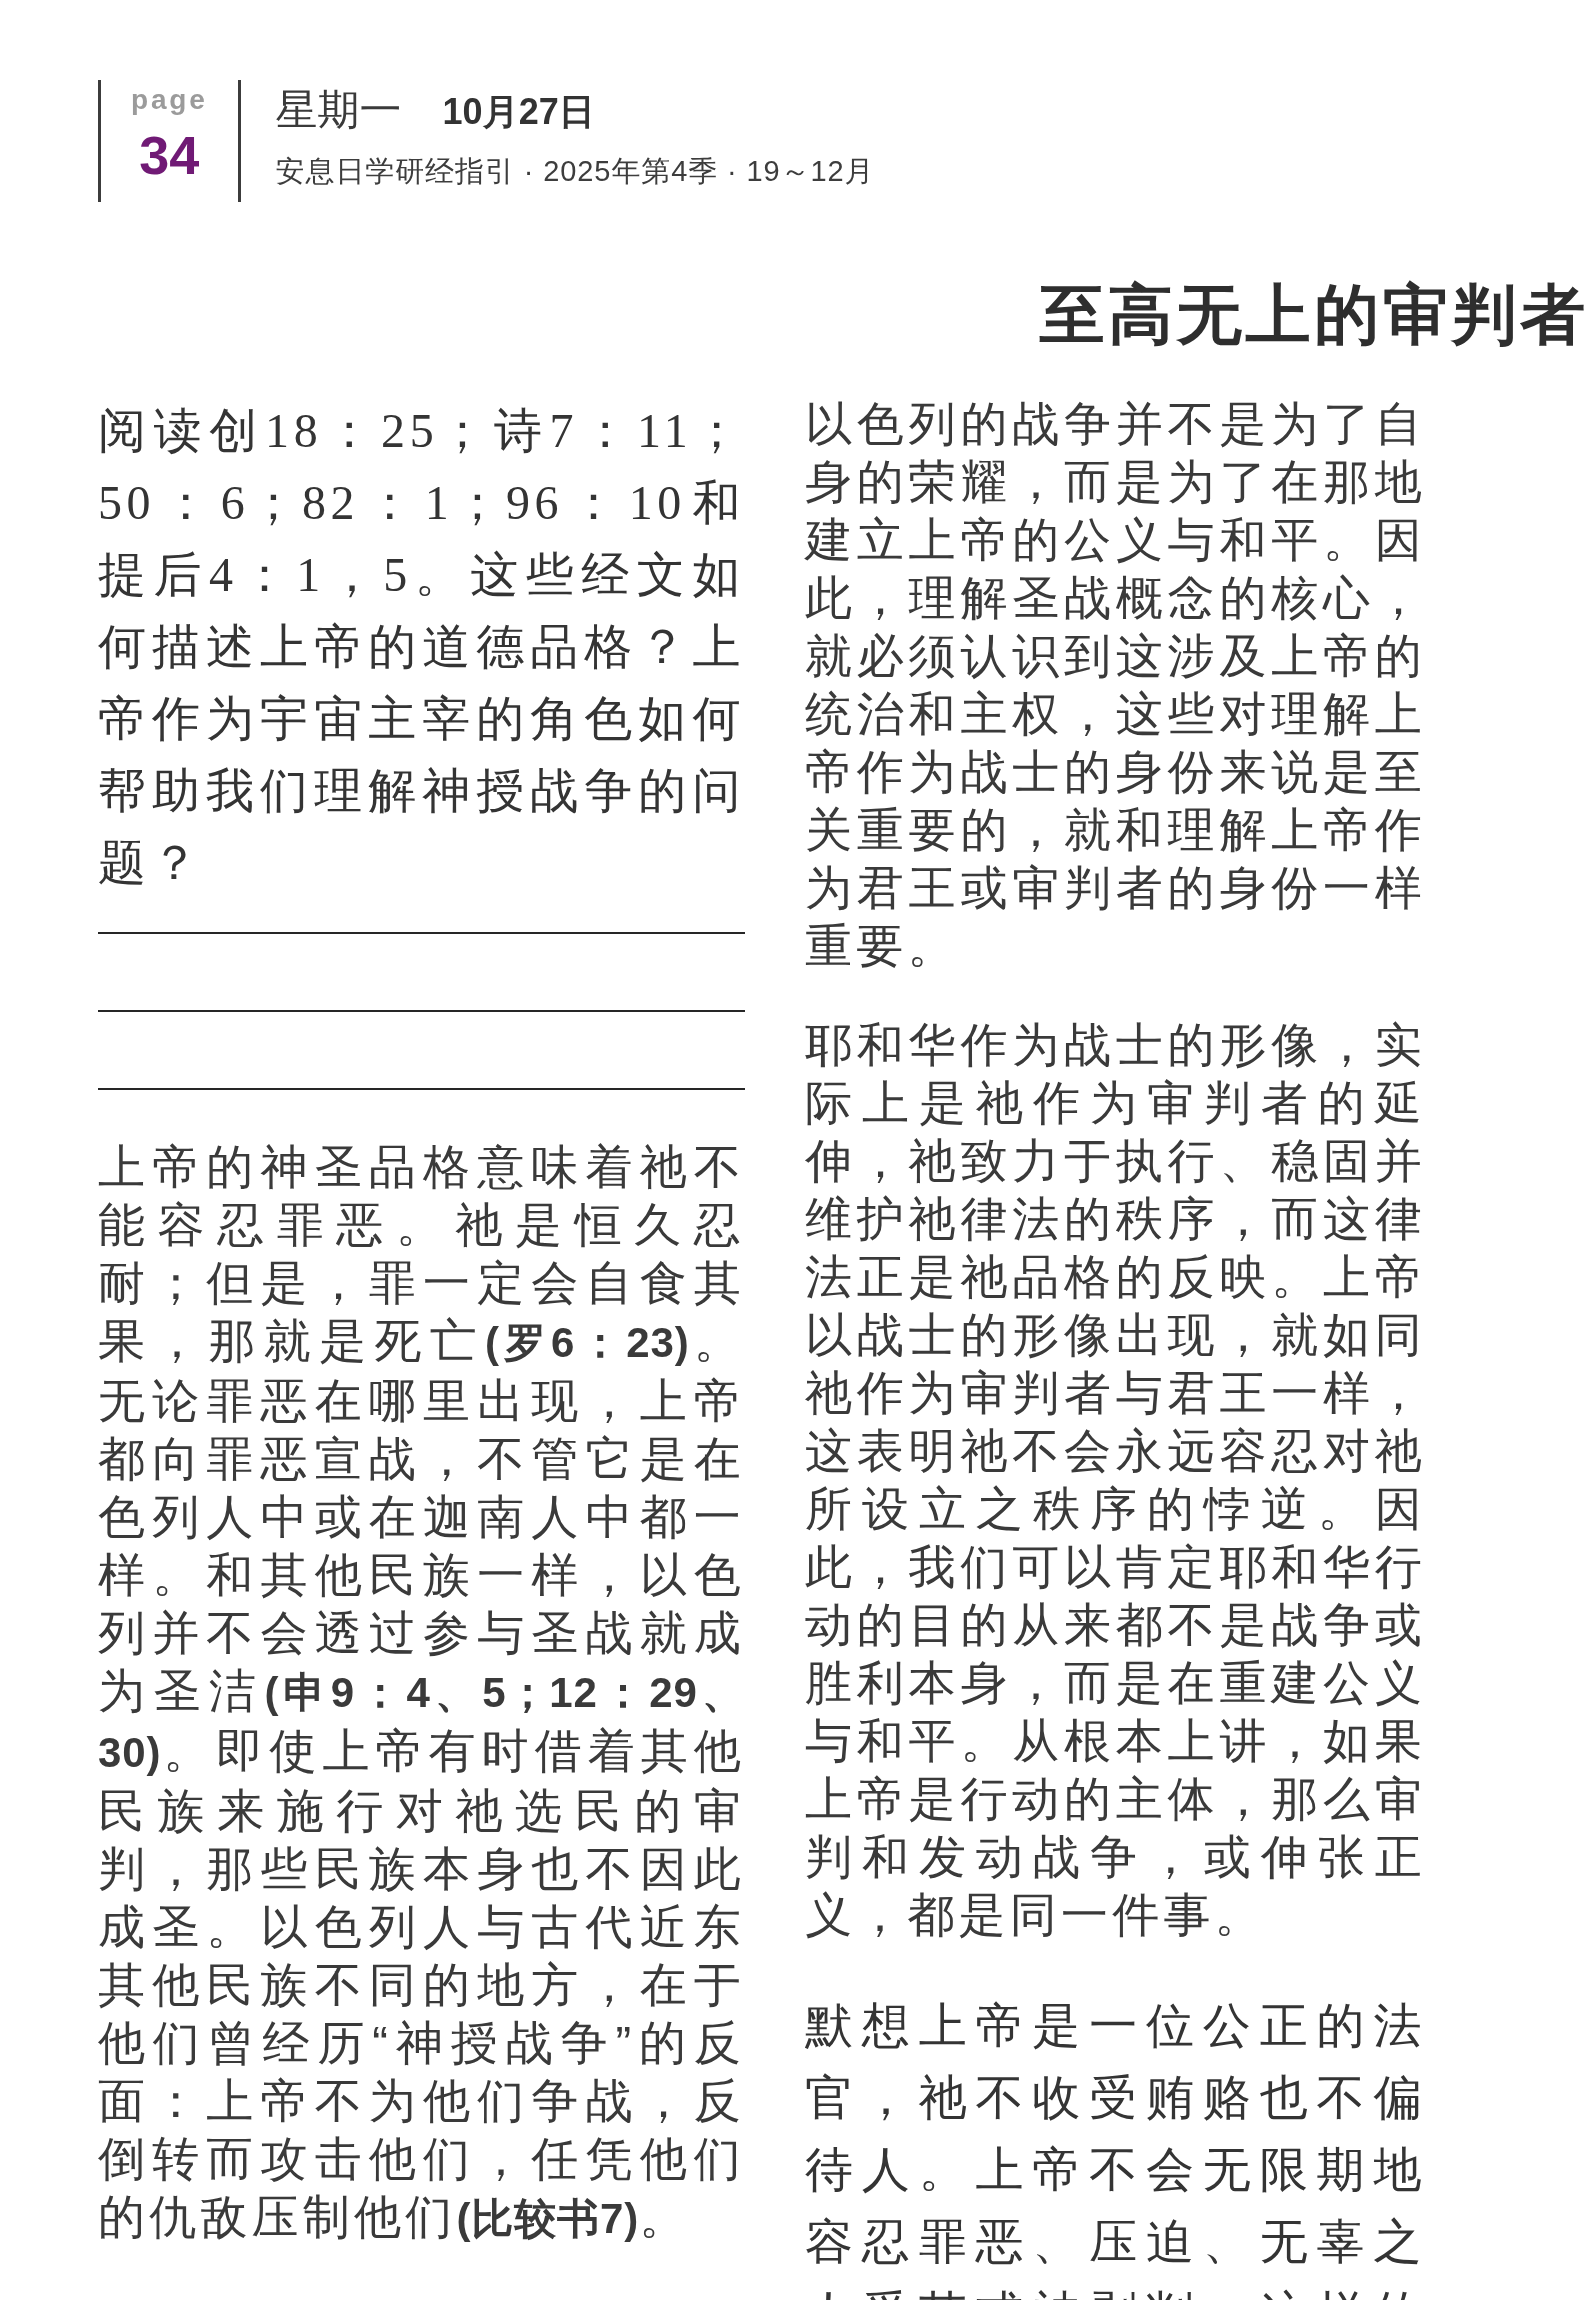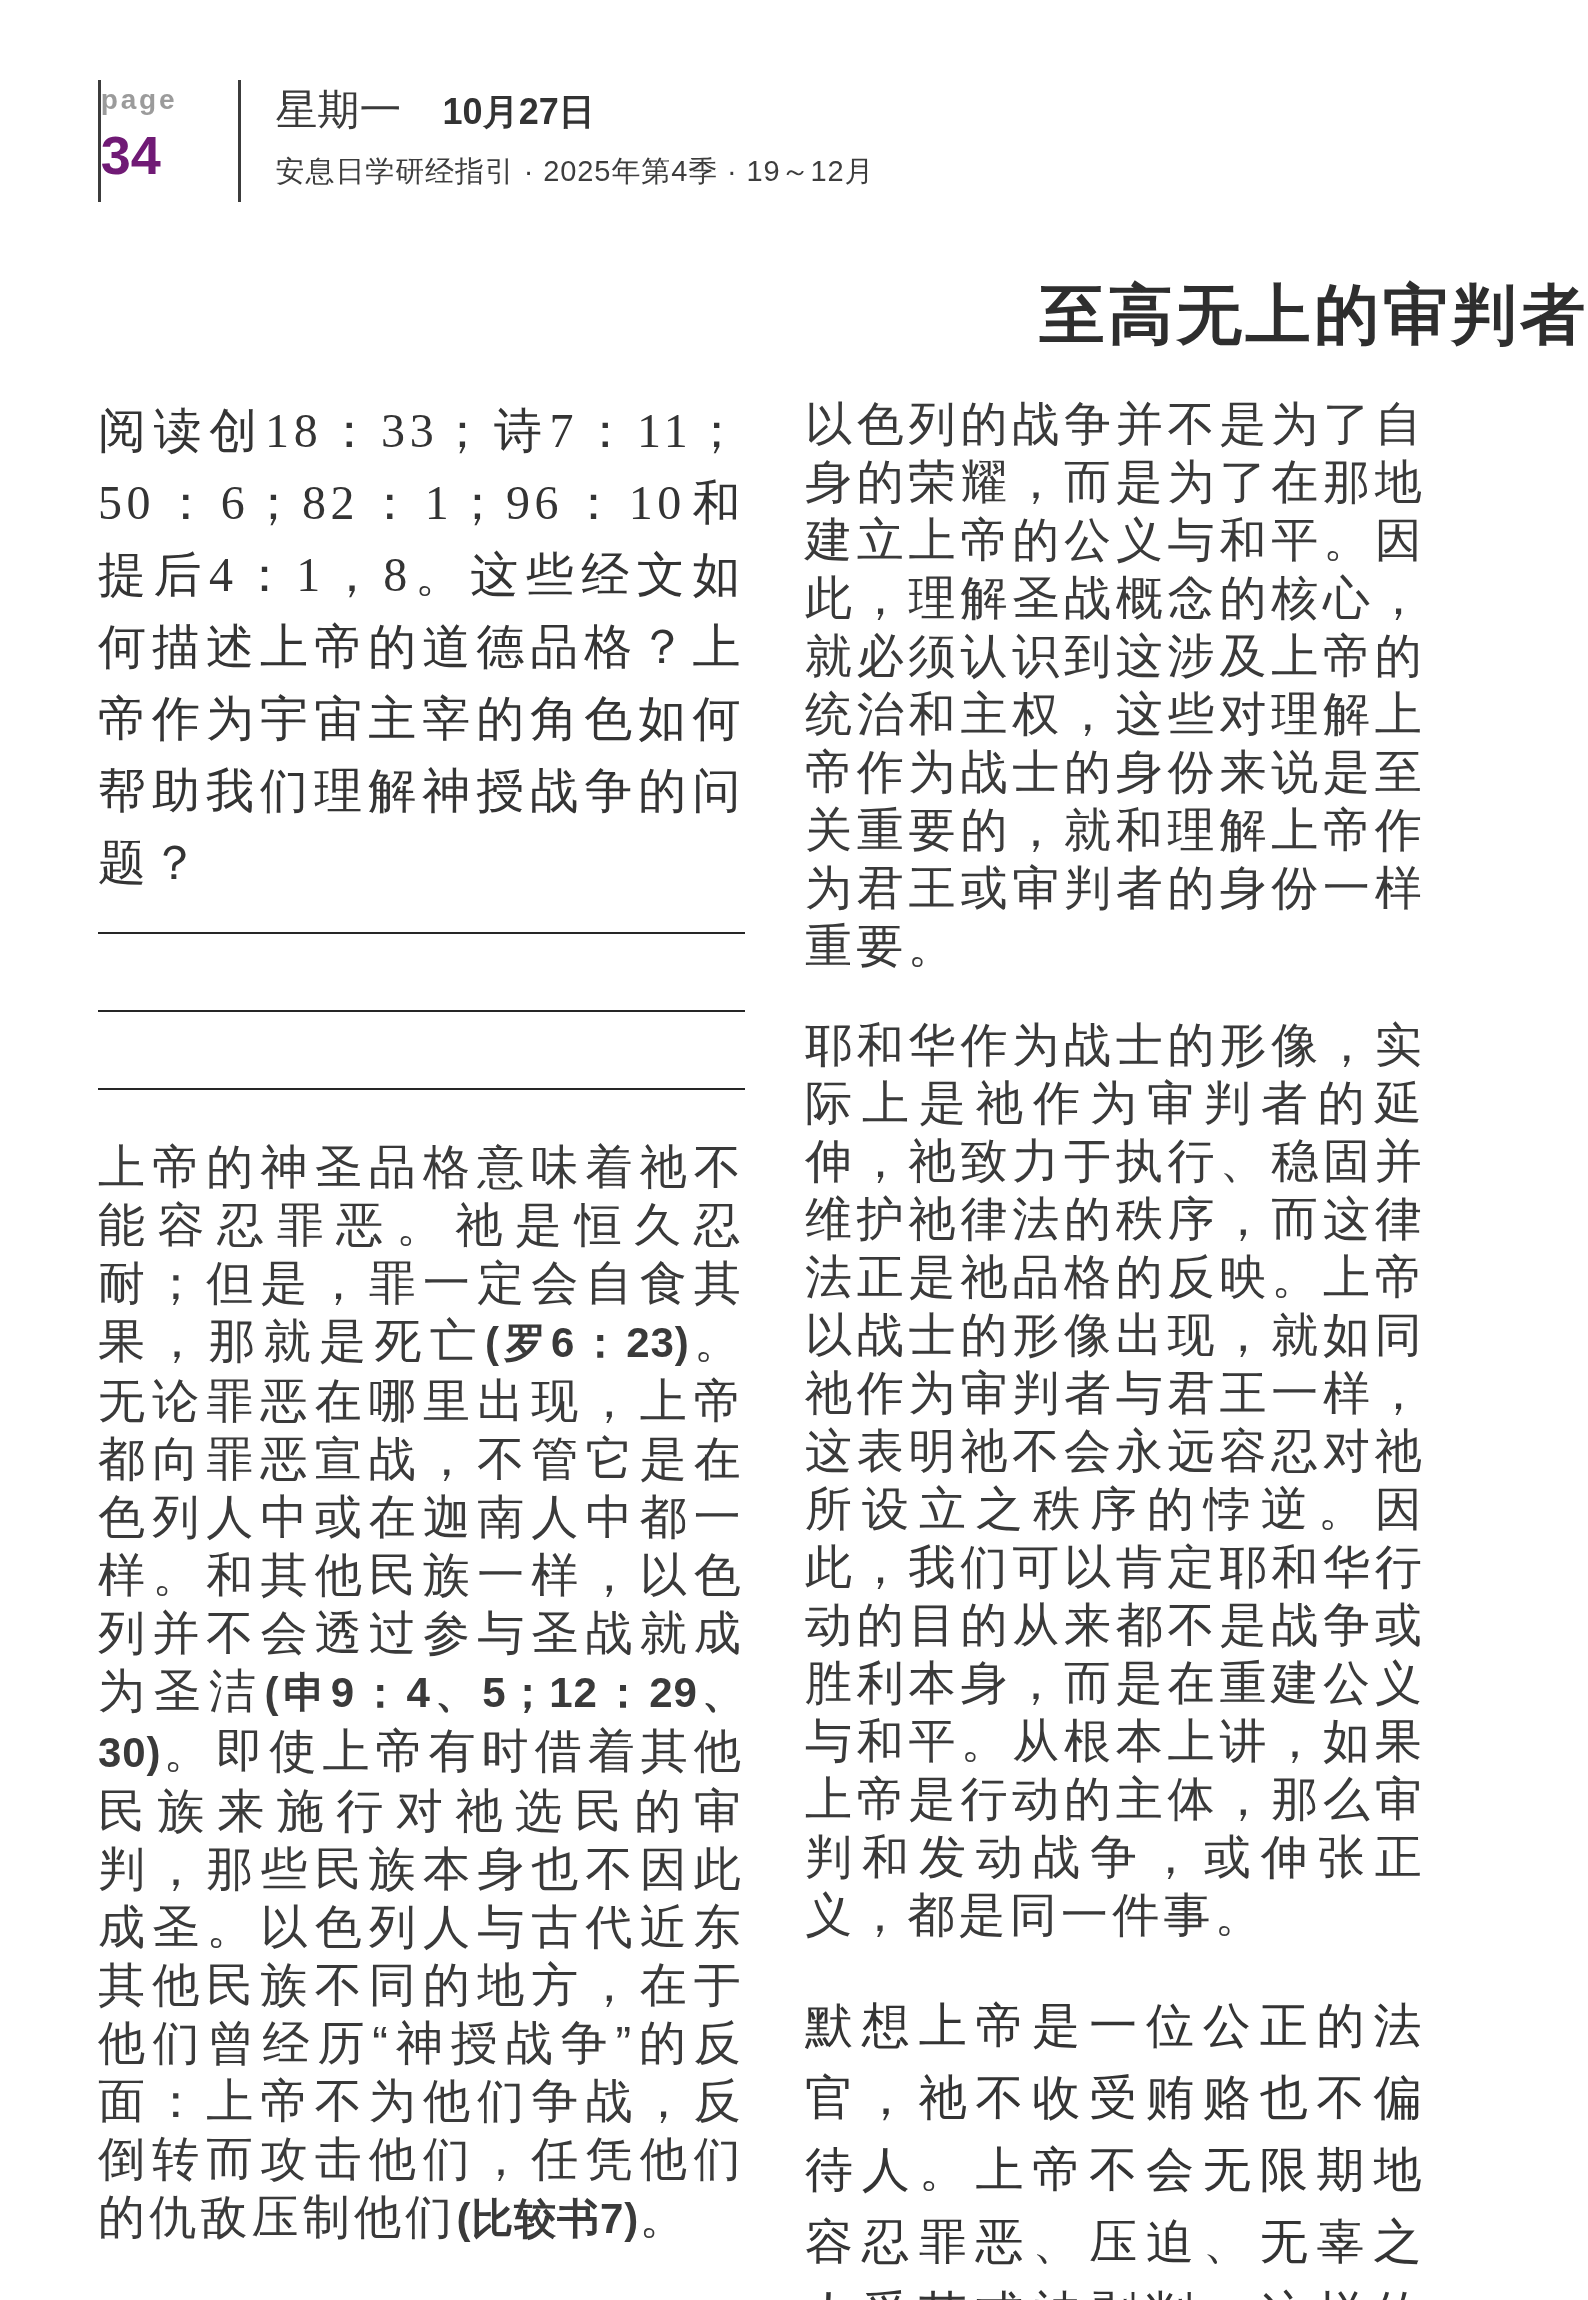--- a/index.html
+++ b/index.html
@@ -21,21 +21,21 @@
       display: flex;
       align-items: stretch;
     }
     .vrule {
       width: 2.8px;
       background: #3c3c3c;
       height: 122px;
     }
     .page-block {
       width: 137px;
-      text-align: left;
+      text-align: center;
       padding-top: 3.7px;
     }
     .page-label {
       font-size: 28px;
       font-weight: 700;
       letter-spacing: 2.8px;
       color: #9b9b9b;
       line-height: 32px;
     }
     .page-number {
@@ -139,21 +139,21 @@
     <div class="date-line">
       <span class="weekday">星期一</span><span class="date">10月27日</span>
     </div>
     <div class="subtitle">安息日学研经指引 · 2025年第4季 · 19～12月</div>
   </div>
 </header>
 
 <h1 class="page-title">至高无上的审判者</h1>
 
 <div class="column col-left">
-    <p class="para p-kaiti"><span>阅读创18：33；诗7：11；50：6；82：1；96：10和提后4：1，8。这些经文如何描述上帝的道德品格？上帝作为宇宙主宰的角色如何帮助我们理解神授战争的问题？</span></p>
+    <p class="para p-kaiti"><span>阅读创18：25；诗7：11；50：6；82：1；96：10和提后4：1，5。这些经文如何描述上帝的道德品格？上帝作为宇宙主宰的角色如何帮助我们理解神授战争的问题？</span></p>
     <div class="answer-line"></div>
     <div class="answer-line"></div>
     <div class="answer-line"></div>
     <p class="para p-body"><span>上帝的神圣品格意味着祂不能容忍罪恶。祂是恒久忍耐；但是，罪一定会自食其果，那就是死亡</span><span class="ref">(罗6：23)</span><span>。无论罪恶在哪里出现，上帝都向罪恶宣战，不管它是在色列人中或在迦南人中都一样。和其他民族一样，以色列并不会透过参与圣战就成为圣洁</span><span class="ref">(申9：4、5；12：29、30)</span><span>。即使上帝有时借着其他民族来施行对祂选民的审判，那些民族本身也不因此成圣。以色列人与古代近东其他民族不同的地方，在于他们曾经历“神授战争”的反面：上帝不为他们争战，反倒转而攻击他们，任凭他们的仇敌压制他们</span><span class="ref">(比较书7)</span><span>。</span></p>
   </div>
 <div class="column col-right">
     <p class="para p-body"><span>以色列的战争并不是为了自身的荣耀，而是为了在那地建立上帝的公义与和平。因此，理解圣战概念的核心，就必须认识到这涉及上帝的统治和主权，这些对理解上帝作为战士的身份来说是至关重要的，就和理解上帝作为君王或审判者的身份一样重要。</span></p>
     <p class="para p-body"><span>耶和华作为战士的形像，实际上是祂作为审判者的延伸，祂致力于执行、稳固并维护祂律法的秩序，而这律法正是祂品格的反映。上帝以战士的形像出现，就如同祂作为审判者与君王一样，这表明祂不会永远容忍对祂所设立之秩序的悖逆。因此，我们可以肯定耶和华行动的目的从来都不是战争或胜利本身，而是在重建公义与和平。从根本上讲，如果上帝是行动的主体，那么审判和发动战争，或伸张正义，都是同一件事。</span></p>
     <p class="para p-kaiti"><span>默想上帝是一位公正的法官，祂不收受贿赂也不偏待人。上帝不会无限期地容忍罪恶、压迫、无辜之人受苦或被剥削，这样的上帝如何成为福音不可或缺的一部分？</span></p>
   </div>

